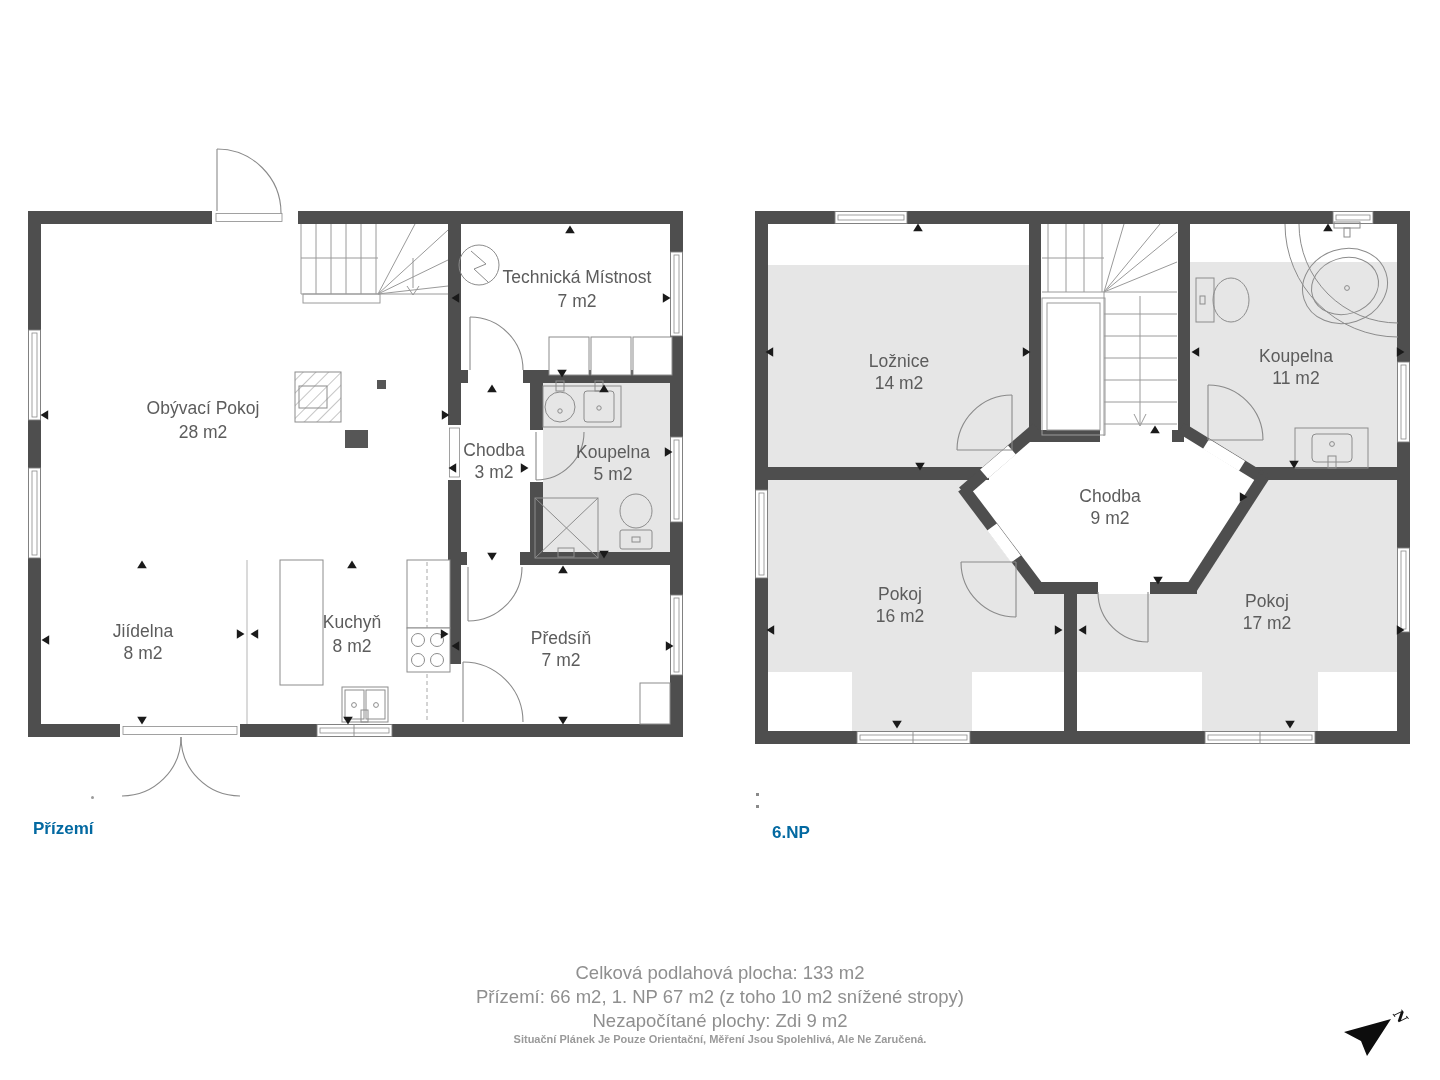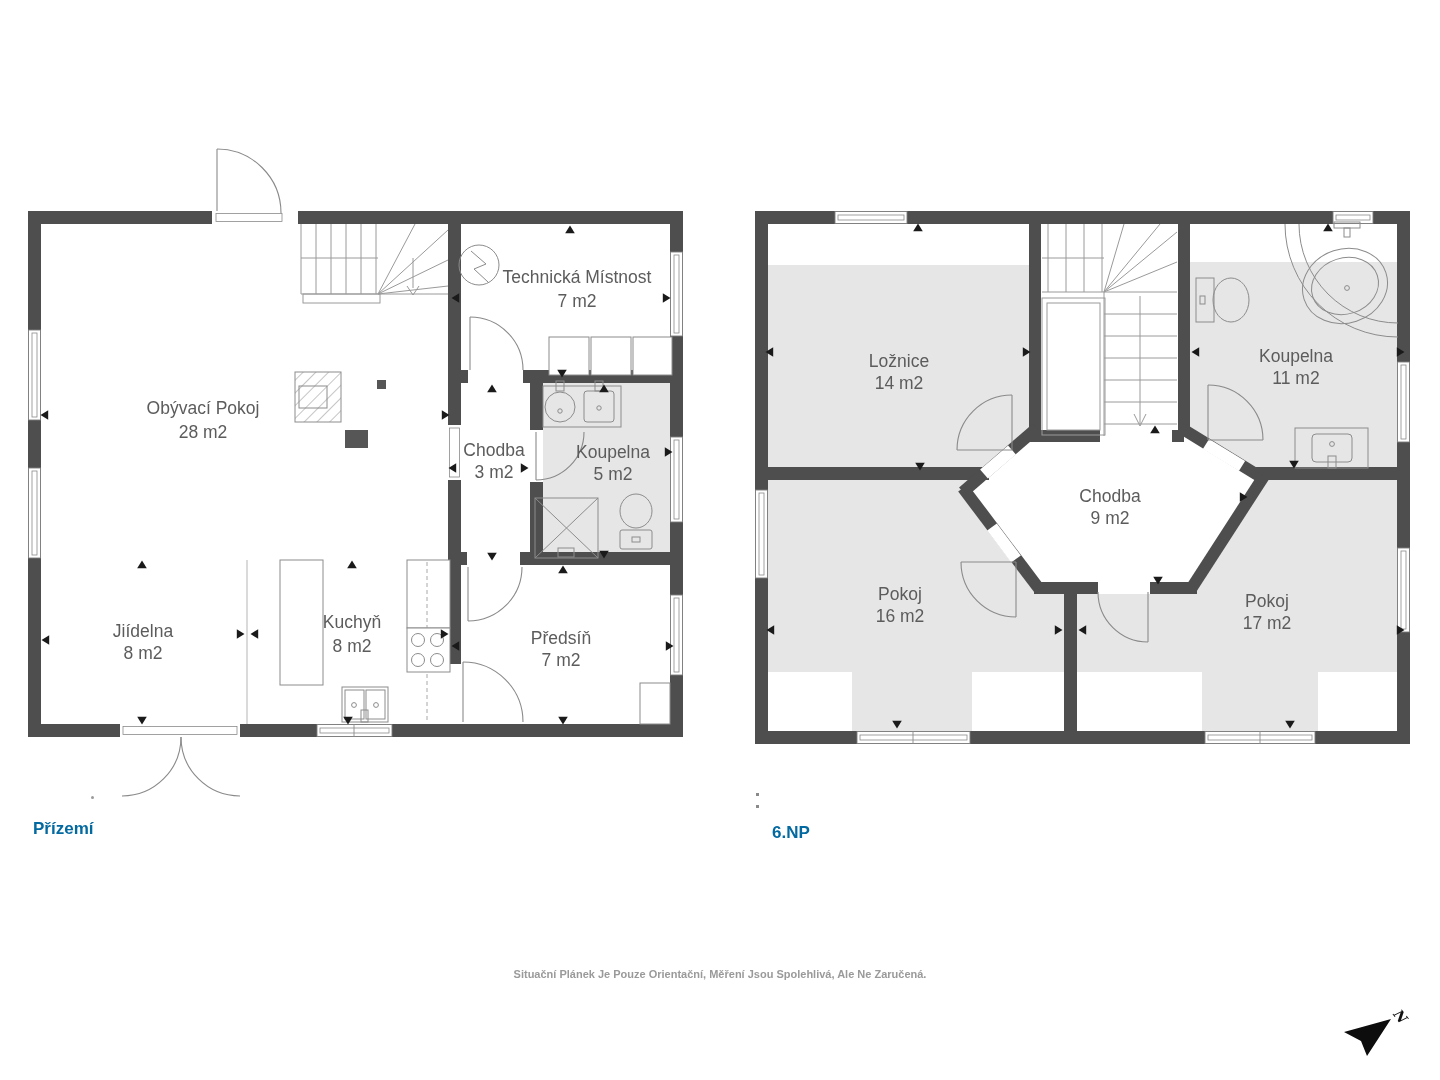--- a/index.html
+++ b/index.html
@@ -5,21 +5,21 @@
   html,body{margin:0;padding:0;}
   body{width:1440px;height:1080px;background:#ffffff;overflow:hidden;
        font-family:"Liberation Sans", sans-serif;position:relative;}
   .canvas{position:absolute;inset:0;}
   .logo{position:absolute;left:14px;top:52px;font-size:47px;font-weight:800;
         letter-spacing:1px;color:#3e3e3e;font-family:"DejaVu Sans", sans-serif;}
   .plan{position:absolute;}
   .floor-title{position:absolute;font-size:17px;font-weight:700;color:#0369a1;}
   .footer{position:absolute;left:0;top:961px;width:1440px;text-align:center;color:#8f8f8f;}
   .footer .big{font-size:18.5px;line-height:24px;}
-  .footer .small{font-size:11px;font-weight:600;color:#9a9a9a;margin-top:7px;}
+  .footer .small{font-size:11px;font-weight:600;color:#9a9a9a;}
   .dot{position:absolute;width:3px;height:3px;border-radius:50%;background:#9b9b9b;}
   .dot2{position:absolute;width:3px;height:9px;background:transparent;border-top:3px solid #8a8a8a;border-bottom:3px solid #8a8a8a;}
   
   .rlabel{fill:#5c5c5c;font-size:17.5px;font-family:"Liberation Sans",sans-serif;text-anchor:middle;}
   .wall{fill:#4e4e4e;}
   .hexwall{stroke:#4e4e4e;stroke-width:12;}
   .hexgap{stroke:#ffffff;stroke-width:12;}
   .win{fill:#ffffff;stroke:#7d7d7d;stroke-width:0.9;}
   .winin{fill:none;stroke:#8a8a8a;stroke-width:0.8;}
   .fx{fill:none;stroke:#8c8c8c;stroke-width:1;}
@@ -393,20 +393,23 @@
     </g>
   </svg>
 
   <div class="floor-title" style="left:33px;top:819px">Přízemí</div>
   <div class="floor-title" style="left:772px;top:823px">6.NP</div>
 
   <div class="dot" style="left:91px;top:796px"></div>
   <div class="dot2" style="left:756px;top:793px;width:3px"></div>
 
   <div class="footer">
+    <div class="big">Celková podlahová plocha: 133 m2</div>
+    <div class="big">Přízemí: 66 m2, 1. NP 67 m2 (z toho 10 m2 snížené stropy)</div>
+    <div class="big">Nezapočítané plochy: Zdi 9 m2</div>
     <div class="small">Situační Plánek Je Pouze Orientační, Měření Jsou Spolehlivá, Ale Ne Zaručená.</div>
   </div>
 
   <svg class="plan" style="left:1330px;top:990px" width="90" height="85" viewBox="0 0 90 85">
     <polygon points="61,29 14,42 31,51 37,66" fill="#0d0d0d"></polygon>
     <text x="66" y="26" font-size="14" font-style="italic" font-weight="700" fill="#111" font-family="DejaVu Serif, serif" transform="rotate(52 66 22)">N</text>
   </svg>
 
 </div>
 

